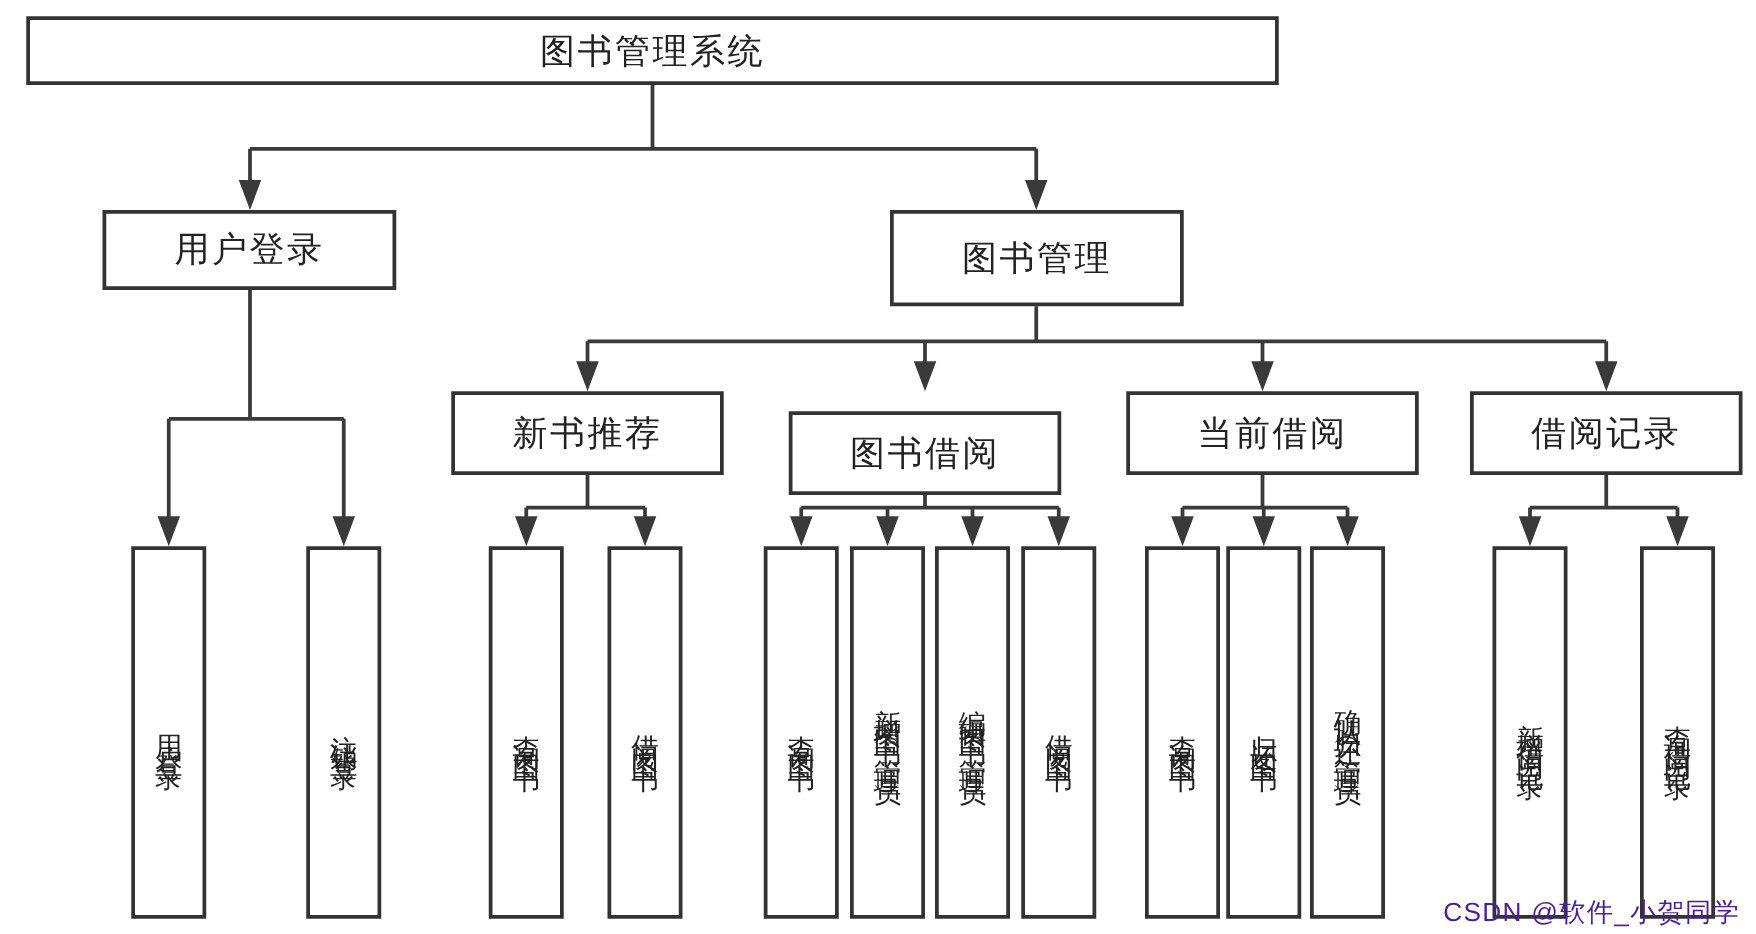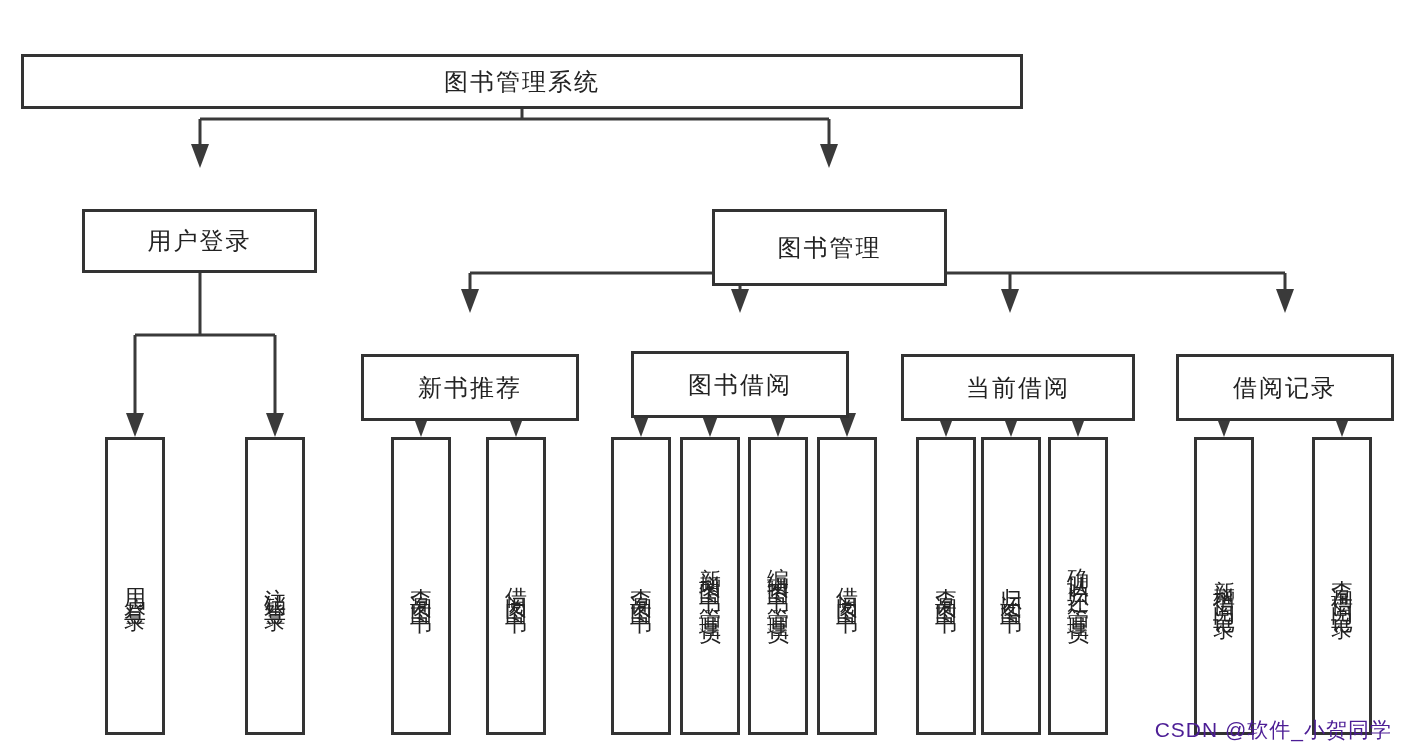--- a/index.html
+++ b/index.html
@@ -20,21 +20,21 @@
     position: absolute;
     box-sizing: border-box;
     background: #ffffff;
     border: 3px solid #333333;
     color: #222222;
     display: flex;
     align-items: center;
     justify-content: center;
     text-align: center;
   }
-  .h-node { font-size: 24px; letter-spacing: 2px; white-space: nowrap; margin-top: 41px; }
+  .h-node { font-size: 28px; letter-spacing: 2px; white-space: nowrap; }
   .v-node {
     font-size: 22px;
     writing-mode: vertical-rl;
     text-orientation: mixed;
     letter-spacing: 8px;
     line-height: 1;
     white-space: nowrap;
   }
   .watermark {
     position: absolute;
@@ -46,21 +46,21 @@
     white-space: nowrap;
     pointer-events: none;
   }
 
   
   #n-root            { left: 21px;   top: 13px;  width: 1002px; height: 55px; }
   #n-user-login      { left: 82px;   top: 168px; width: 235px;  height: 64px; }
   #n-book-mgmt       { left: 712px;  top: 168px; width: 235px;  height: 77px; }
 
   #n-new-book-rec    { left: 361px;  top: 313px; width: 218px;  height: 67px; }
-  #n-book-borrow     { left: 631px;  top: 310px; width: 218px;  height: 67px; }
+  #n-book-borrow     { left: 631px;  top: 329px; width: 218px;  height: 67px; }
   #n-current-borrow  { left: 901px;  top: 313px; width: 234px;  height: 67px; }
   #n-borrow-records  { left: 1176px; top: 313px; width: 218px;  height: 67px; }
 
   .leaf { top: 437px; width: 60px; height: 298px; }
   #n-ul-login   { left: 105px;  }
   #n-ul-logout  { left: 245px;  }
   #n-nb-query   { left: 391px;  }
   #n-nb-borrow  { left: 486px;  }
   #n-bb-query   { left: 611px;  }
   #n-bb-add     { left: 680px;  }

